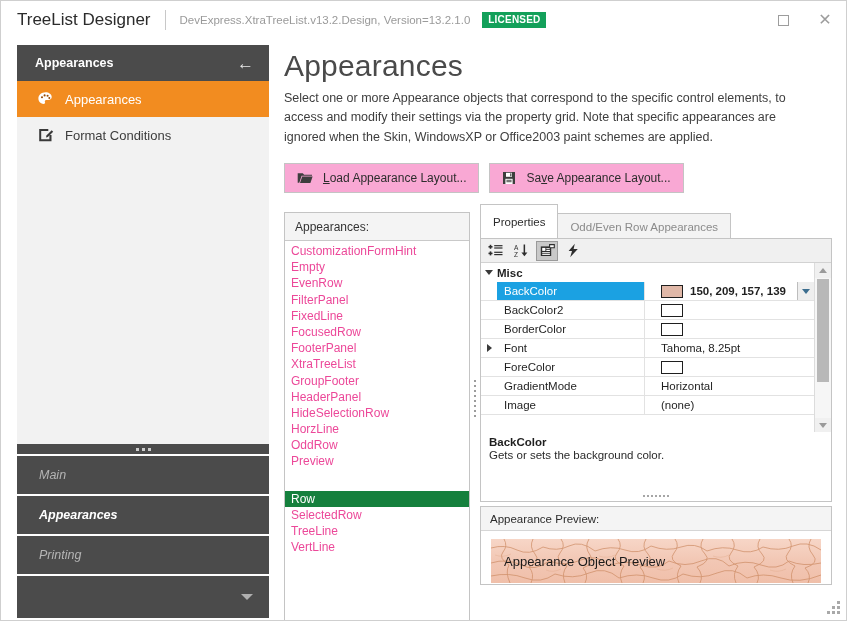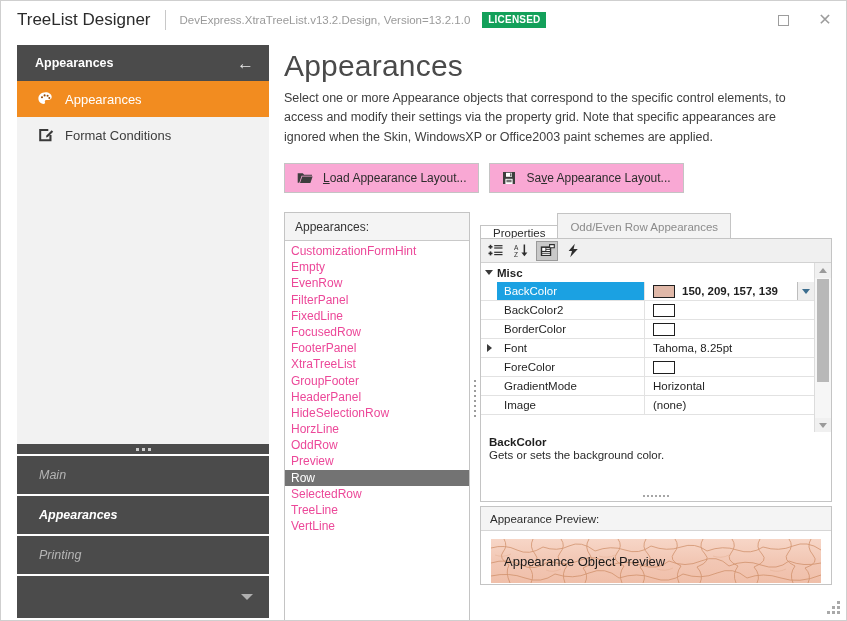--- a/index.html
+++ b/index.html
@@ -155,21 +155,21 @@
   }
   #appear-list {
     flex: 1; overflow: hidden; padding-top: 2px; background: #ffffff;
   }
   .appear-item {
     height: 16.2px; line-height: 16.2px;
     padding-left: 6px;
     font-size: 12px; color: #ec4899;
     white-space: nowrap;
   }
-  .appear-item.sel { background: #737373; color: #ffffff; }
+  .appear-item.sel { background: #15803d; color: #ffffff; margin-top: 21px; }
   #appear-list-footer {
     height: 26px; border-top: 1px solid #c9c9c9;
     display: flex; align-items: center; gap: 10px; padding-left: 8px;
     background: #ffffff;
   }
 
   #v-splitter {
     position: absolute; left: 186px; top: 0; width: 10px; height: 373px;
     display: flex; align-items: center; justify-content: center;
   }
@@ -180,21 +180,21 @@
     position: absolute; left: 196px; top: 0; width: 352px; height: 373px;
   }
   #prop-tabs { display: flex; height: 27px; align-items: flex-end; }
   .ptab {
     height: 26px; padding: 0 12px;
     display: flex; align-items: center;
     font-size: 11.5px;
     border: 1px solid #c4c4c4; border-bottom: none;
     background: #f3f3f3; color: #8b8b8b;
   }
-  .ptab.active { background: #ffffff; color: #2c2c2c; height: 14px; }
+  .ptab.active { background: #ffffff; color: #2c2c2c; height: 35px; }
   .ptab + .ptab { margin-left: -1px; }
 
   #prop-body {
     position: absolute; left: 0; top: 26px; width: 352px; height: 195px;
     border: 1px solid #c4c4c4; background: #ffffff;
   }
   #prop-toolbar {
     height: 24px; background: #f0f0f0; border-bottom: 1px solid #d2d2d2;
     display: flex; align-items: center; gap: 4px; padding-left: 3px;
   }
@@ -236,21 +236,21 @@
     width: 16px; flex: 0 0 16px;
     display: flex; align-items: center; justify-content: center;
   }
   .pr-name {
     width: 148px; flex: 0 0 148px;
     display: flex; align-items: center; padding-left: 7px;
     border-right: 1px solid #e2e2e2;
     overflow: hidden; white-space: nowrap;
   }
   .pr-value {
-    flex: 1; display: flex; align-items: center; padding-left: 8px;
+    flex: 1; display: flex; align-items: center; padding-left: 16px;
     overflow: hidden; white-space: nowrap; text-align: center;
   }
   .prop-row.selected .pr-name { background: #1ba1e2; color: #ffffff; }
   .prop-row.selected .pr-value { font-weight: bold; }
   .swatch {
     width: 22px; height: 13px; border: 1px solid #1f1f1f;
     margin-right: 7px; flex: 0 0 auto;
   }
   .swatch.empty { background: #ffffff; }
   .dd-btn {

